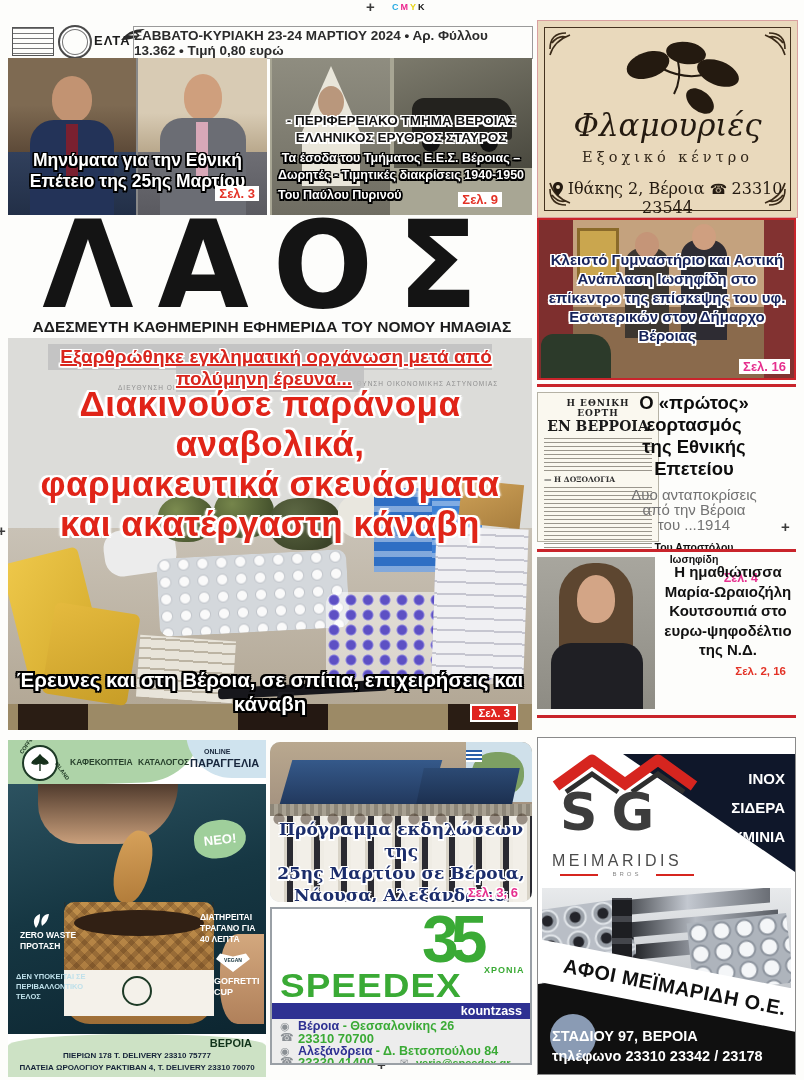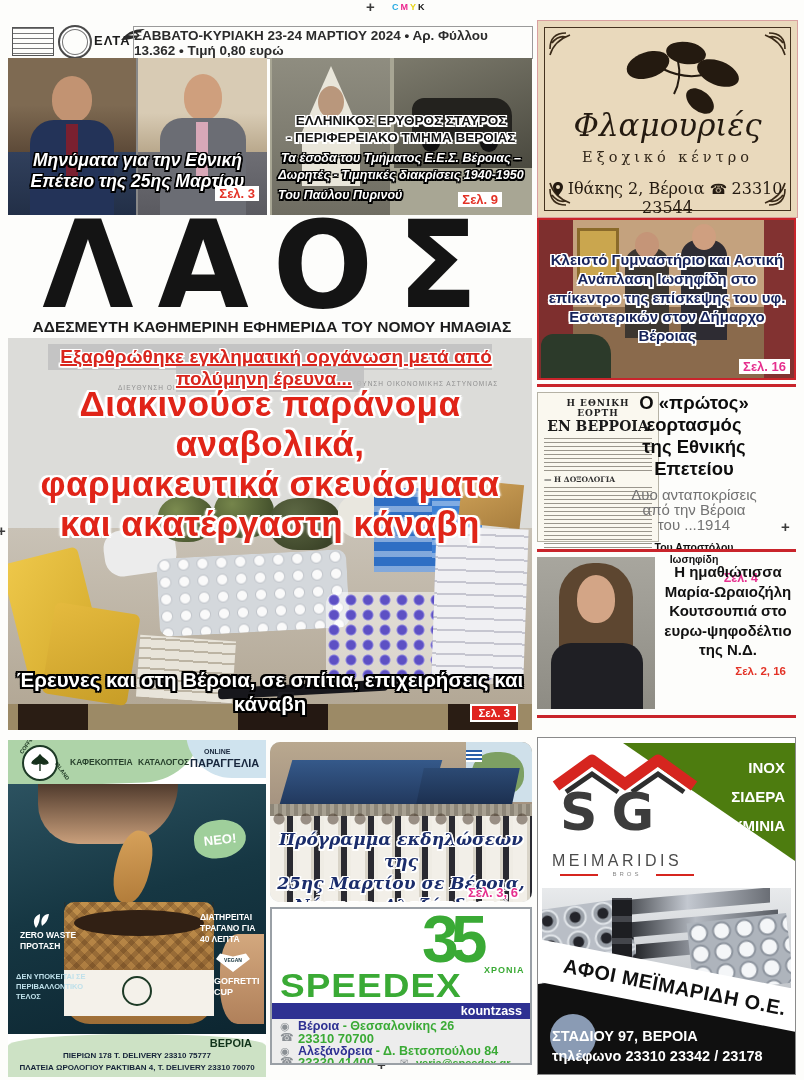--- a/index.html
+++ b/index.html
@@ -3,21 +3,21 @@
 <meta charset="utf-8">
 <style>
   html,body{margin:0;padding:0;background:#e9e9e6;}
   #page{position:relative;width:804px;height:1080px;background:#fdfdfb;margin:0 auto;
         font-family:"Liberation Sans",sans-serif;overflow:hidden;}
   .abs{position:absolute;}
   
   .ow{text-shadow:-1.5px -1.5px 0 #fff,0 -1.5px 0 #fff,1.5px -1.5px 0 #fff,-1.5px 0 0 #fff,
       1.5px 0 0 #fff,-1.5px 1.5px 0 #fff,0 1.5px 0 #fff,1.5px 1.5px 0 #fff;}
   .ob{text-shadow:-1.5px -1.5px 0 #000,0 -1.5px 0 #000,1.5px -1.5px 0 #000,-1.5px 0 0 #000,
-      1.5px 0 0 #000,-1.5px 1.5px 0 #000,0 1.5px 0 #000,1.5px 1.5px 0 #000;font-style:italic;}
+      1.5px 0 0 #000,-1.5px 1.5px 0 #000,0 1.5px 0 #000,1.5px 1.5px 0 #000;}
   .ob2{text-shadow:-2px -2px 0 #000,0 -2px 0 #000,2px -2px 0 #000,-2px 0 0 #000,
       2px 0 0 #000,-2px 2px 0 #000,0 2px 0 #000,2px 2px 0 #000;}
   .ow2{text-shadow:-2px -2px 0 #fff,0 -2px 0 #fff,2px -2px 0 #fff,-2px 0 0 #fff,
       2px 0 0 #fff,-2px 2px 0 #fff,0 2px 0 #fff,2px 2px 0 #fff,-3px 0 2px #fff,3px 0 2px #fff;}
   .red{color:#e33226;}
   .magenta{color:#e6308e;}
   .serif{font-family:"DejaVu Serif",serif;}
   .mono-lines{background:repeating-linear-gradient(#9a968c 0 1px,transparent 1px 4px);}
   .plusmark{color:#3b3b3b;font-size:15px;font-weight:bold;}
   
@@ -73,22 +73,22 @@
     <div class="abs" style="left:2px;top:0;width:118px;height:157px;background:linear-gradient(180deg,#8f8d80,#6f6d62);">
       <div class="abs" style="left:30px;top:8px;width:58px;height:120px;background:#e9e6da;clip-path:polygon(50% 0,100% 55%,100% 100%,0 100%,0 55%);"></div>
       <div class="abs" style="left:46px;top:28px;width:26px;height:32px;border-radius:50%;background:#b9977c;"></div>
     </div>
     <div class="abs" style="left:124px;top:0;width:138px;height:110px;background:linear-gradient(160deg,#7c7a6c,#4a493f);">
       <div class="abs" style="left:18px;top:40px;width:100px;height:42px;border-radius:12px 18px 4px 4px;background:#23221e;"></div>
       <div class="abs" style="left:28px;top:76px;width:18px;height:18px;border-radius:50%;background:#111;"></div>
       <div class="abs" style="left:86px;top:76px;width:18px;height:18px;border-radius:50%;background:#111;"></div>
     </div>
     <div class="abs ow" style="left:0;top:54px;width:262px;text-align:center;color:#141414;font-weight:900;font-size:13.5px;line-height:17px;">
+      <div>- ΠΕΡΙΦΕΡΕΙΑΚΟ ΤΜΗΜΑ ΒΕΡΟΙΑΣ</div>
       <div>ΕΛΛΗΝΙΚΟΣ ΕΡΥΘΡΟΣ ΣΤΑΥΡΟΣ</div>
-      <div>- ΠΕΡΙΦΕΡΕΙΑΚΟ ΤΜΗΜΑ ΒΕΡΟΙΑΣ</div>
     </div>
     <div class="abs ob" style="left:0;top:92px;width:262px;text-align:center;color:#fff;font-weight:bold;font-size:12.5px;line-height:17px;">
       <div>Τα έσοδα του Τμήματος Ε.Ε.Σ. Βέροιας –</div>
       <div>Δωρητές - Τιμητικές διακρίσεις 1940-1950</div>
     </div>
     <div class="abs ob" style="left:8px;top:130px;color:#fff;font-weight:bold;font-size:12.5px;">Του Παύλου Πυρινού</div>
     <span class="abs chip red" style="right:30px;bottom:8px;font-size:13px;">Σελ. 9</span>
   </div>
 
   <div class="abs" style="left:537px;top:20px;width:259px;height:196px;background:#e9d9bc;border:1px solid #d9a0a0;">
@@ -279,21 +279,21 @@
   <div class="abs" style="left:270px;top:742px;width:262px;height:160px;border-radius:10px;overflow:hidden;background:#cfd6da;">
     <div class="abs" style="left:0;top:0;width:262px;height:64px;background:linear-gradient(180deg,#b9a88f,#a59380);"></div>
     <div class="abs" style="right:0;top:0;width:66px;height:60px;background:#cfe0ea;"></div>
     <div class="abs" style="right:8px;top:10px;width:52px;height:44px;border-radius:45%;background:#7da063;"></div>
     <div class="abs" style="left:196px;top:8px;width:16px;height:12px;background:repeating-linear-gradient(180deg,#2a5fa8 0 2px,#fff 2px 4px);"></div>
     <div class="abs" style="left:16px;top:18px;width:150px;height:44px;background:linear-gradient(180deg,#35598a,#22395e);transform:skewX(-16deg);"></div>
     <div class="abs" style="left:150px;top:26px;width:96px;height:36px;background:linear-gradient(180deg,#2c4a74,#1c3050);transform:skewX(-12deg);"></div>
     <div class="abs" style="left:0;top:62px;width:262px;height:16px;background:repeating-linear-gradient(90deg,#8d8678 0 4px,#a8a192 4px 8px);"></div>
     <div class="abs" style="left:0;top:74px;width:262px;height:86px;background:repeating-linear-gradient(90deg,#f2efe8 0 14px,#d9d4c8 14px 17px,#2a2a31 17px 23px,#efece4 23px 27px);"></div>
     <div class="abs" style="left:0;top:70px;width:262px;height:14px;background-image:radial-gradient(circle at 9px 7px,#40302280 5px,rgba(0,0,0,0) 6px);background-size:27px 14px;"></div>
-    <div class="abs serif ow" style="left:0;top:86px;width:262px;text-align:center;font-style:italic;font-weight:900;font-size:17px;line-height:22px;color:#1b2d6b;">
+    <div class="abs serif ow" style="left:0;top:76px;width:262px;text-align:center;font-weight:900;font-size:17px;line-height:22px;color:#1b2d6b;">
       <div>Πρόγραμμα εκδηλώσεων της</div>
       <div>25ης Μαρτίου σε Βέροια,</div>
       <div>Νάουσα, Αλεξάνδρεια</div>
     </div>
     <span class="abs magenta ow" style="right:14px;bottom:2px;font-size:13px;font-weight:bold;">Σελ. 3, 6</span>
   </div>
 
   <div class="abs" style="left:270px;top:907px;width:262px;height:158px;background:#fff;border:2px solid #9aa0a6;box-sizing:border-box;overflow:hidden;">
     <div class="abs spd-green" style="left:150px;top:-8px;font-size:66px;letter-spacing:-8px;">35</div>
     <div class="abs spd-green" style="left:212px;top:56px;font-size:9px;letter-spacing:1px;">ΧΡΟΝΙΑ</div>
@@ -309,21 +309,21 @@
       <span class="abs" style="left:8px;top:26px;color:#8a8f94;font-size:11px;">◉</span>
       <span class="abs" style="left:26px;top:25px;font-size:12.5px;"><span class="spd-blue">Αλεξάνδρεια</span> <span class="spd-green">- Δ. Βετσοπούλου 84</span></span>
       <span class="abs" style="left:8px;top:36px;color:#8a8f94;font-size:11px;">☎</span>
       <span class="abs spd-green" style="left:26px;top:36px;font-size:13px;">23330 41400</span>
       <span class="abs" style="left:128px;top:38px;color:#8a8f94;font-size:10px;">✉</span>
       <span class="abs spd-green" style="left:144px;top:38px;font-size:11px;">veria@speedex.gr</span>
     </div>
   </div>
 
   <div class="abs" style="left:537px;top:737px;width:259px;height:338px;background:#fff;border:1px solid #8a8a8a;box-sizing:border-box;overflow:hidden;">
-    <div class="abs" style="right:0;top:5px;width:172px;height:118px;background:#4d7c0f;clip-path:polygon(0 0,100% 0,100% 100%);">
+    <div class="abs" style="right:0;top:16px;width:172px;height:118px;background:#0f172a;clip-path:polygon(0 0,100% 0,100% 100%);">
       <div style="text-align:right;padding:10px 10px 0 0;color:#fff;font-weight:900;font-size:15px;line-height:29px;">
         <div>ΙΝΟΧ</div>
         <div>ΣΙΔΕΡΑ</div>
         <div>ΑΛΟΥΜΙΝΙΑ</div>
       </div>
     </div>
     <svg class="abs" style="left:14px;top:14px;" width="150" height="80" viewBox="0 0 150 80">
       <path d="M4 34 L40 8 L76 34" stroke="#d6251f" stroke-width="11" fill="none" stroke-linejoin="round"></path>
       <path d="M70 34 L106 8 L142 34" stroke="#d6251f" stroke-width="11" fill="none" stroke-linejoin="round"></path>
       <path d="M14 40 L40 22 L66 40" stroke="#2e2e2e" stroke-width="5" fill="none"></path>

